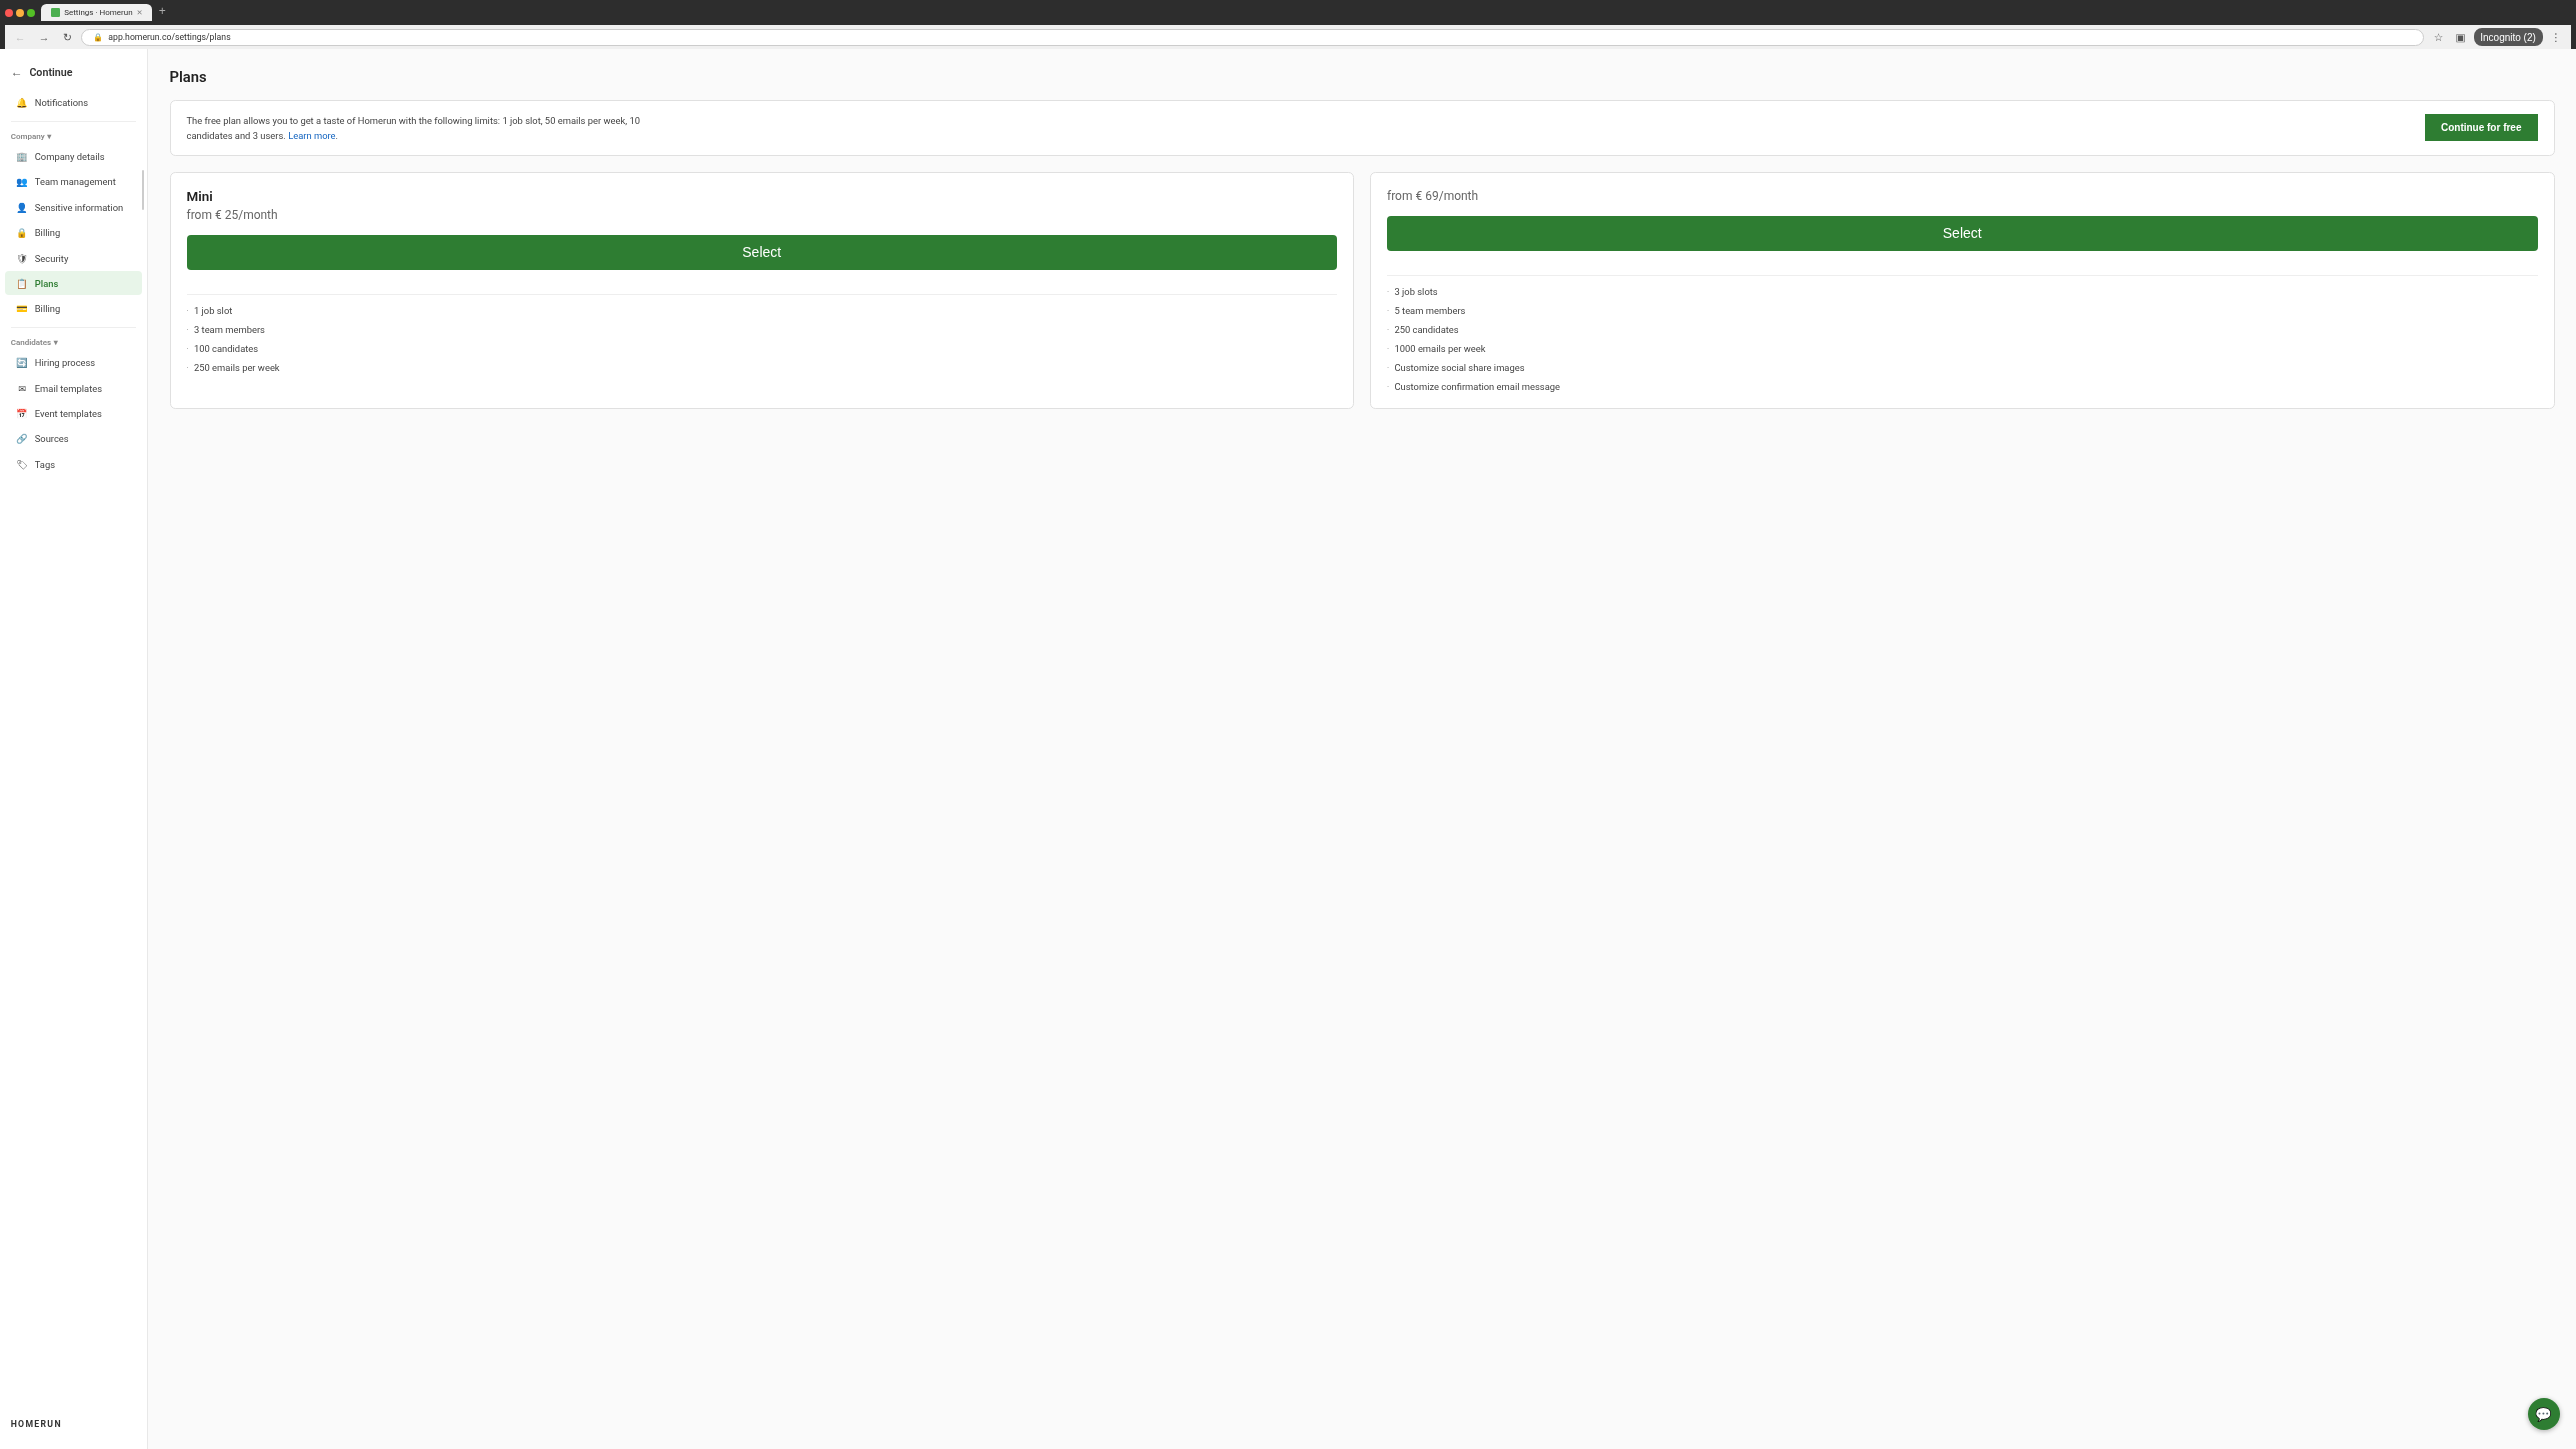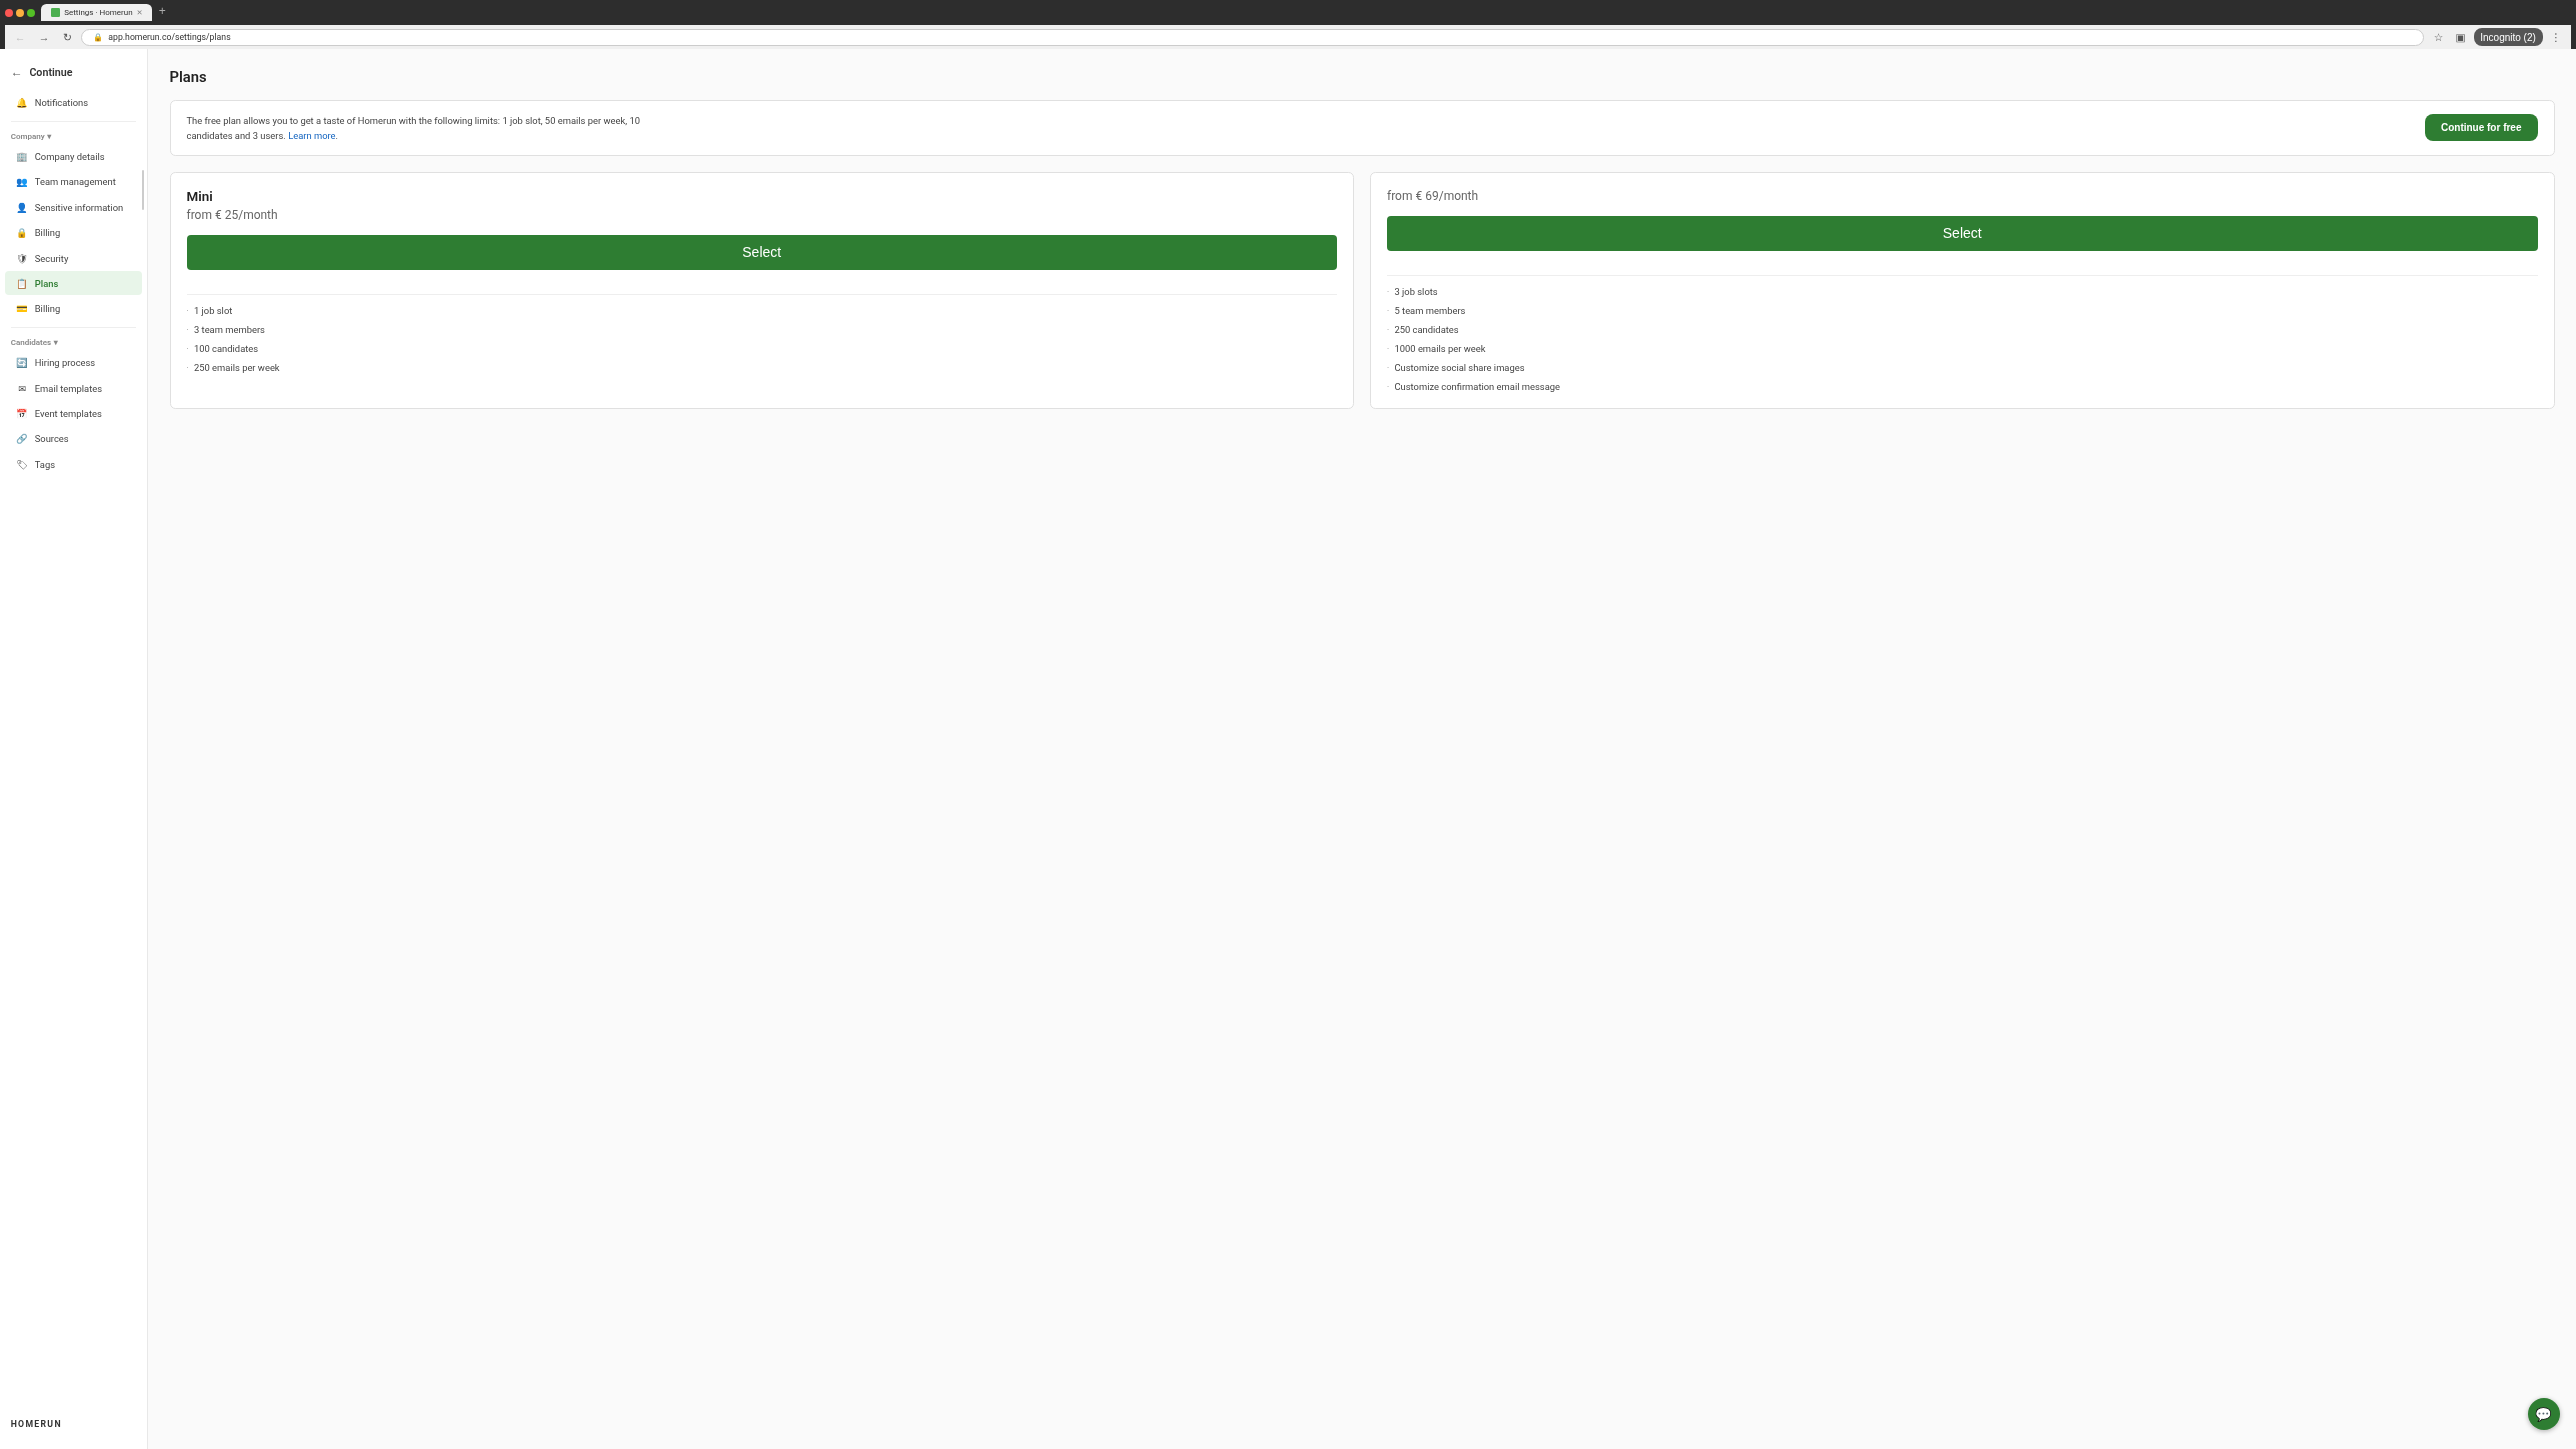--- a/index.html
+++ b/index.html
@@ -256,21 +256,21 @@
       line-height: 1.6;
     }
     .free-plan-text a {
       color: #1565c0;
       text-decoration: none;
     }
     .continue-free-btn {
       background: #2e7d32;
       color: white;
       border: none;
-      border-radius: 8px;
+      border-radius: 0;
       padding: 8px 16px;
       font-size: 10px;
       font-weight: 600;
       cursor: pointer;
       white-space: nowrap;
       margin-left: 16px;
     }
 
     
     .plans-grid {

